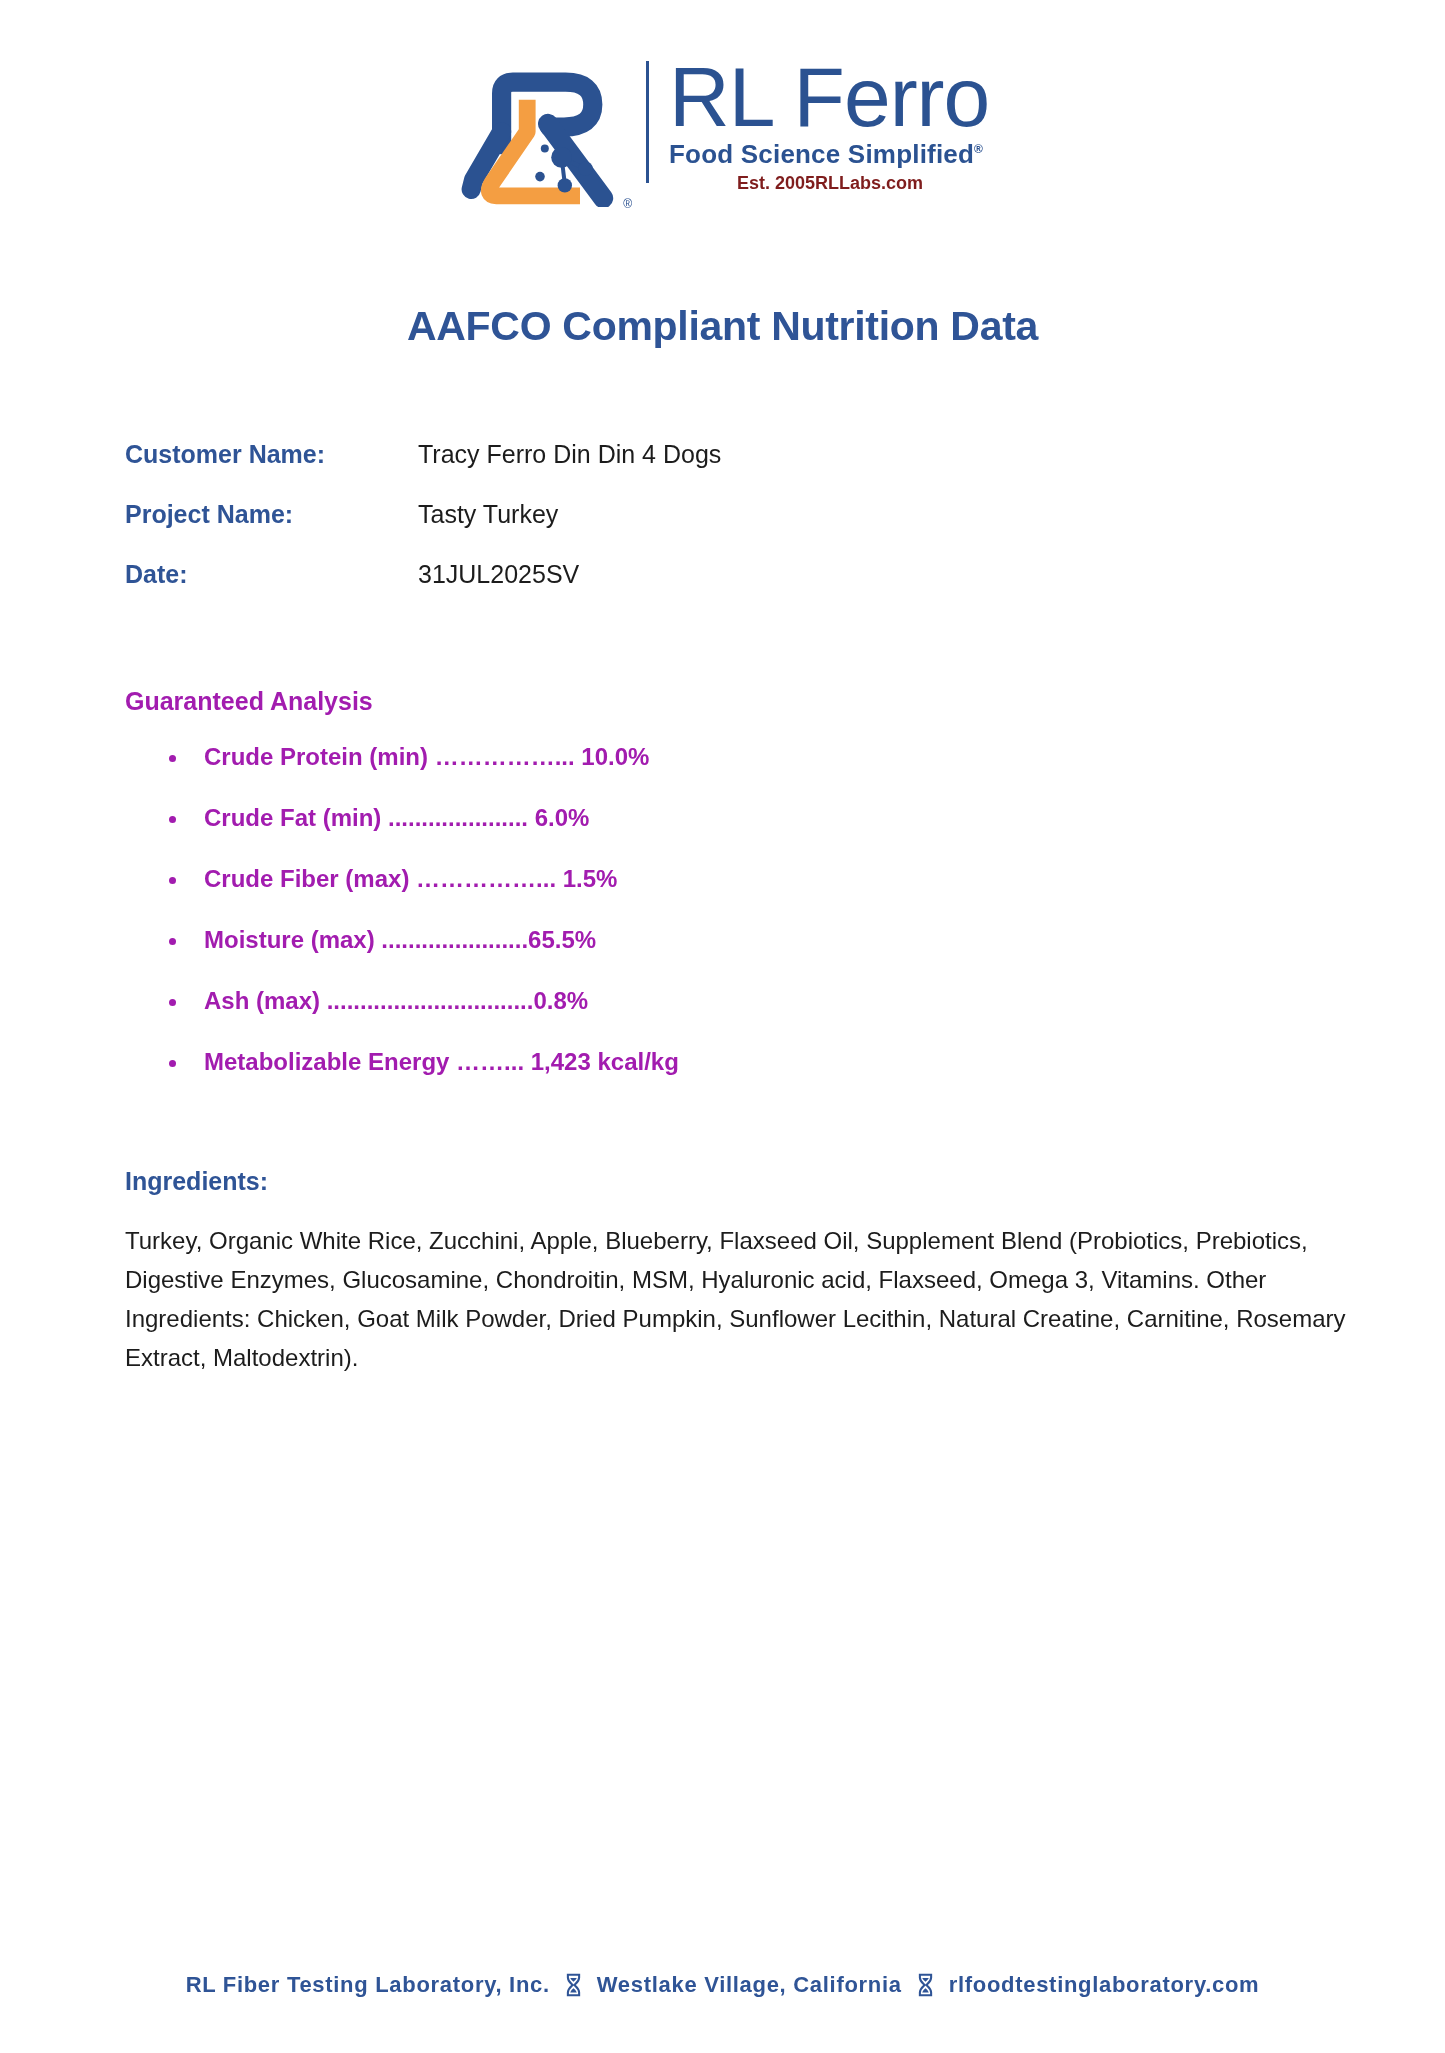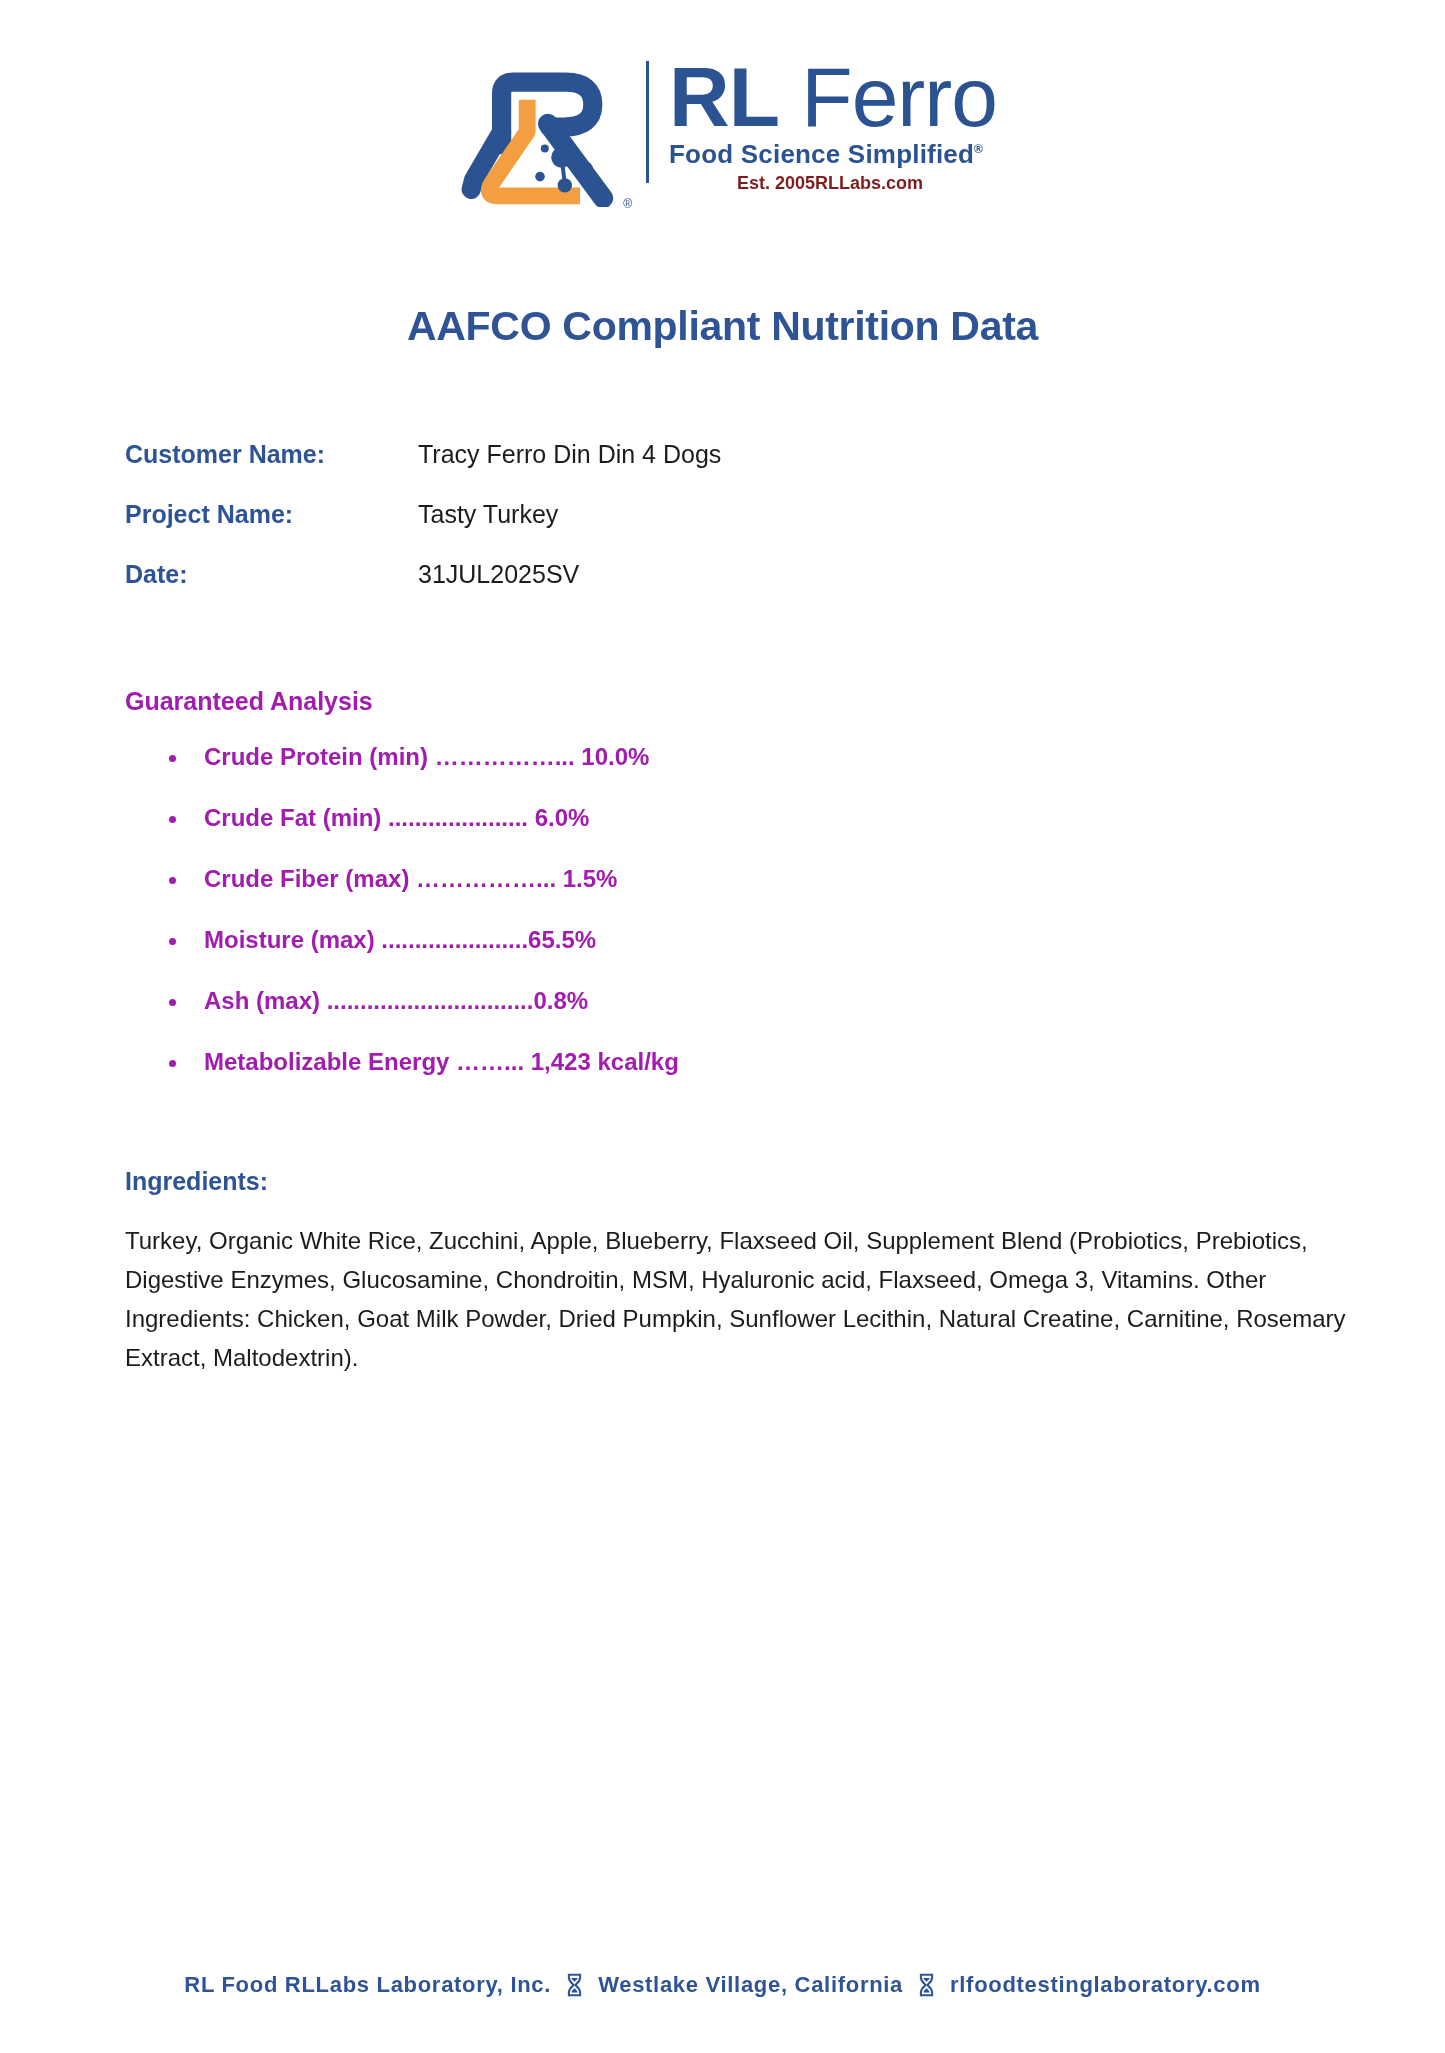--- a/index.html
+++ b/index.html
@@ -33,21 +33,21 @@
     color: #2b5291;
   }
   .logo-divider {
     width: 3px;
     height: 122px;
     background: #2b5291;
     margin-top: 6px;
   }
   .brand-col { display: flex; flex-direction: column; margin-top: 0px; width: 322px; }
   .brand-name { font-size: 84px; line-height: 84px; color: #2b5291; letter-spacing: -1px; white-space: nowrap; }
-  .brand-name .b { font-weight: 700; }
+  .brand-name .b { font-weight: 400; }
   .brand-name .l { font-weight: 400; }
   .brand-tagline {
     font-size: 26px;
     font-weight: 700;
     color: #2b5291;
     letter-spacing: 0.2px;
     white-space: nowrap;
   }
   .brand-tagline sup { font-size: 12px; }
   .brand-meta {
@@ -195,21 +195,21 @@
     <li><span>Crude Fiber (max) ……………... 1.5%</span></li>
     <li><span>Moisture (max) ......................65.5%</span></li>
     <li><span>Ash (max) ...............................0.8%</span></li>
     <li><span>Metabolizable Energy ……... 1,423 kcal/kg</span></li>
   </ul>
 
   <div class="ing-heading">Ingredients:</div>
   <div class="ing-text">Turkey, Organic White Rice, Zucchini, Apple, Blueberry, Flaxseed Oil, Supplement Blend (Probiotics, Prebiotics, Digestive Enzymes, Glucosamine, Chondroitin, MSM, Hyaluronic acid, Flaxseed, Omega 3, Vitamins. Other Ingredients: Chicken, Goat Milk Powder, Dried Pumpkin, Sunflower Lecithin, Natural Creatine, Carnitine, Rosemary Extract, Maltodextrin).</div>
 
   <div class="footer">
-    <span>RL Food RLLabs Laboratory, Inc.</span>
+    <span>RL Fiber Testing Laboratory, Inc.</span>
     <svg class="hourglass" viewBox="0 0 16 24" aria-hidden="true">
       <path d="M2 1 H14 V4 C14 8 11 10 9 12 C11 14 14 16 14 20 V23 H2 V20 C2 16 5 14 7 12 C5 10 2 8 2 4 Z" fill="none" stroke="#2f5496" stroke-width="2.2"></path>
       <path d="M4.5 20 C5.5 17.5 7 16.5 8 15.5 C9 16.5 10.5 17.5 11.5 20 Z" fill="#2f5496"></path>
       <path d="M4.5 4.5 H11.5 C10.5 6.5 9 7.5 8 8.5 C7 7.5 5.5 6.5 4.5 4.5 Z" fill="#2f5496"></path>
     </svg>
     <span>Westlake Village, California</span>
     <svg class="hourglass" viewBox="0 0 16 24" aria-hidden="true">
       <path d="M2 1 H14 V4 C14 8 11 10 9 12 C11 14 14 16 14 20 V23 H2 V20 C2 16 5 14 7 12 C5 10 2 8 2 4 Z" fill="none" stroke="#2f5496" stroke-width="2.2"></path>
       <path d="M4.5 20 C5.5 17.5 7 16.5 8 15.5 C9 16.5 10.5 17.5 11.5 20 Z" fill="#2f5496"></path>
       <path d="M4.5 4.5 H11.5 C10.5 6.5 9 7.5 8 8.5 C7 7.5 5.5 6.5 4.5 4.5 Z" fill="#2f5496"></path>

